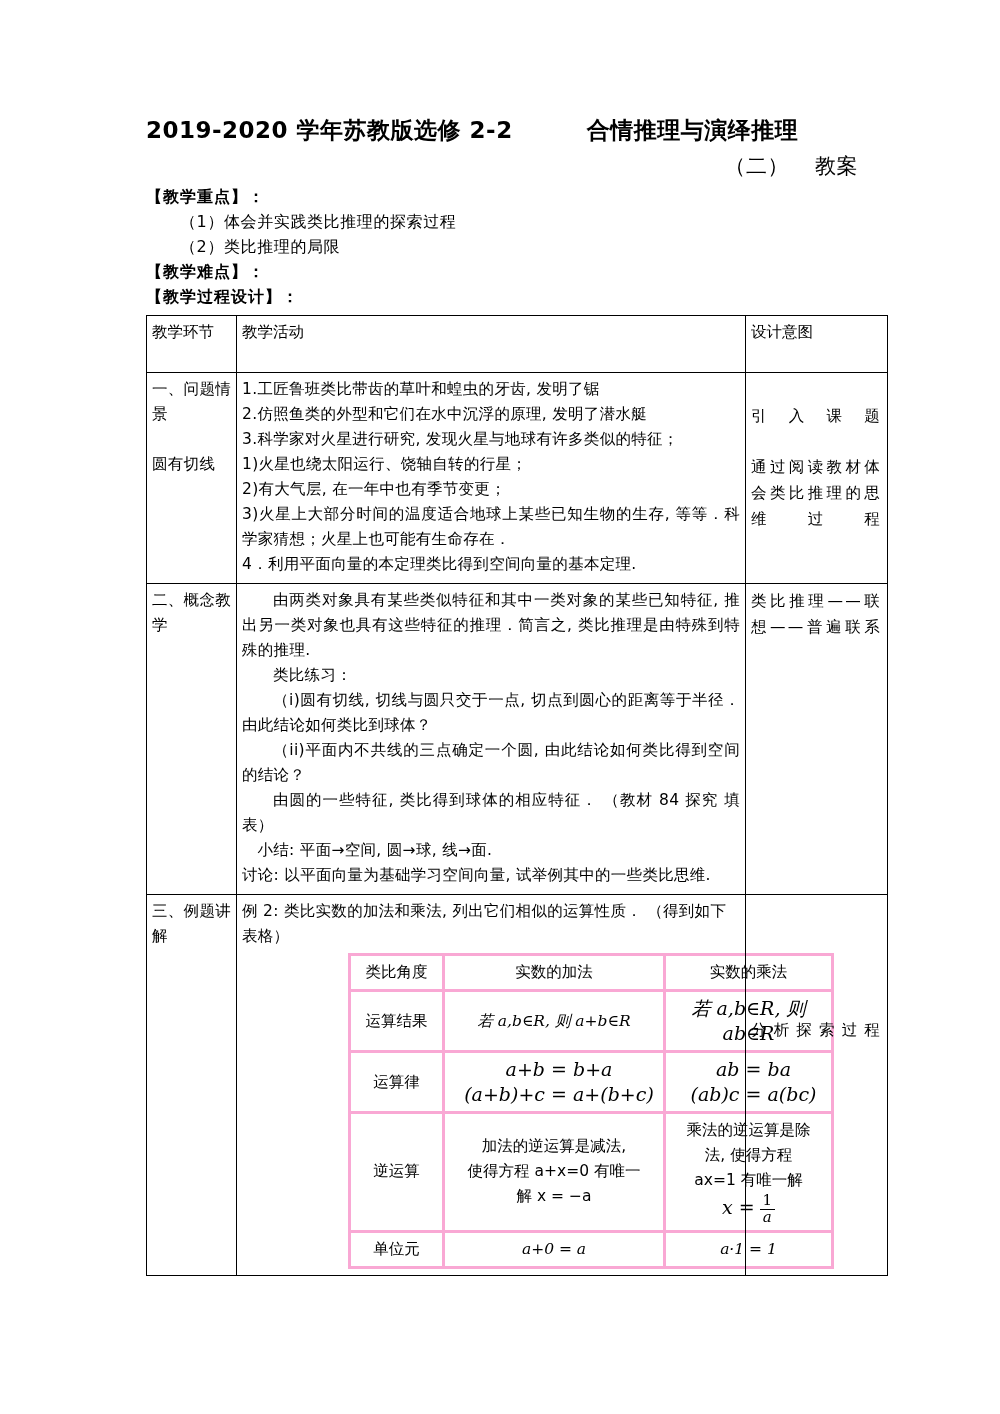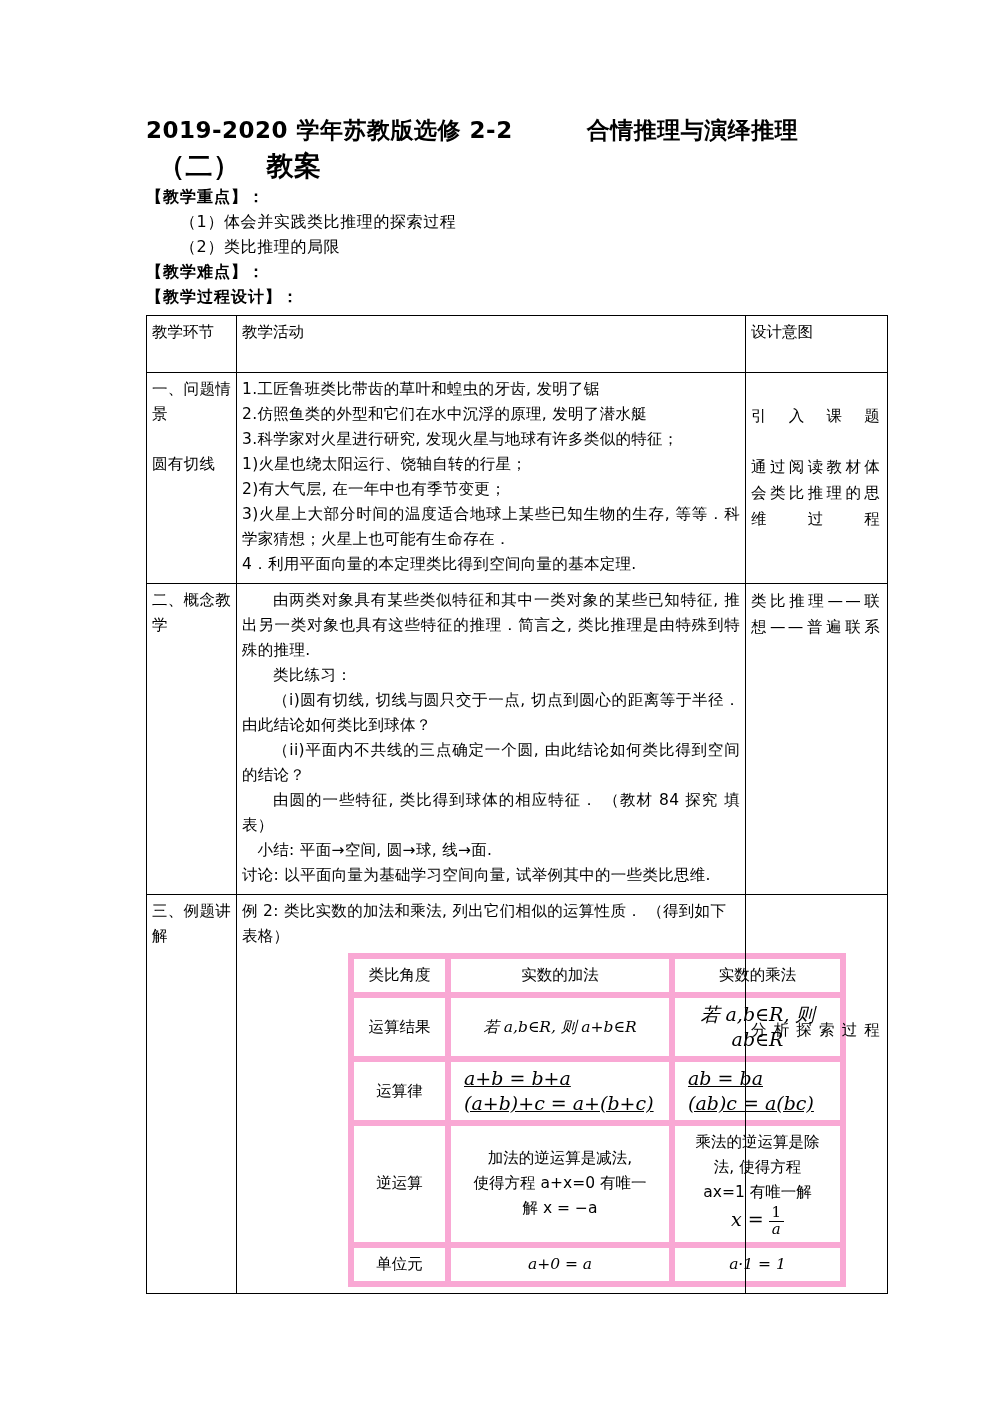--- a/index.html
+++ b/index.html
@@ -36,25 +36,26 @@
     font-size: 23px;
     letter-spacing: 0.5px;
     line-height: 36px;
     white-space: nowrap;
   }
   .title-left { }
   .title-right {
     margin-left: 74px;
   }
   .title-line2 {
-    font-weight: bold;
-    font-size: 27px;
+    font-weight: normal;
+    font-size: 21px;
     line-height: 36px;
     letter-spacing: 0.5px;
     padding-left: 12px;
+    text-align: right;
   }
   .title-line2 .gap { display:inline-block; width: 26px; }
 
   
   .sec-head {
     font-weight: bold;
     font-size: 16px;
     line-height: 25px;
     letter-spacing: 1px;
   }
@@ -107,36 +108,36 @@
   .note-pad { padding-top: 26px; }
 
   
   table.inner {
     border-collapse: collapse;
     table-layout: fixed;
     margin: 4px 0 0 106px;
     width: 456px;
   }
   table.inner td {
-    border: 6px solid #f9a8d4;
+    border: 3px solid #f9a8d4;
     text-align: center;
     vertical-align: middle;
     padding: 4px 3px;
     font-size: 15.5px;
     line-height: 25px;
   }
   .in-c1 { width: 85px; }
   .in-c2 { width: 212px; }
   .in-c3 { width: 159px; }
   .math {
     font-family: "DejaVu Serif", "Liberation Serif", serif;
     font-style: italic;
     font-size: 19px;
   }
-  .left-al { text-align: left; padding-left: 10px; text-decoration: underline; }
+  .left-al { text-align: center; padding-left: 10px; }
   .frac {
     display: inline-block;
     vertical-align: middle;
     text-align: center;
     font-family: "DejaVu Serif", "Liberation Serif", serif;
     font-style: italic;
     font-size: 15px;
     line-height: 1.05;
   }
   .frac .num { display: block; border-bottom: 1px solid #000; padding: 0 3px; font-style: normal;}

